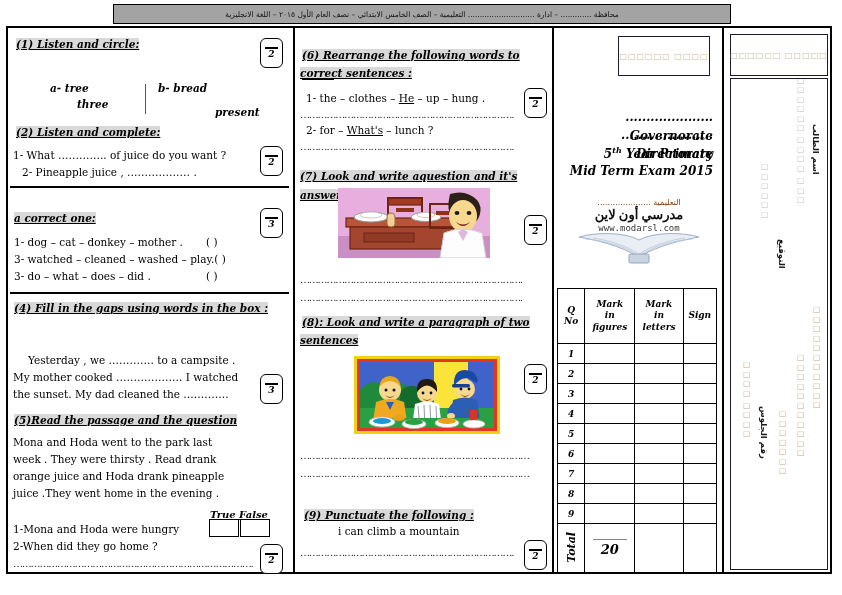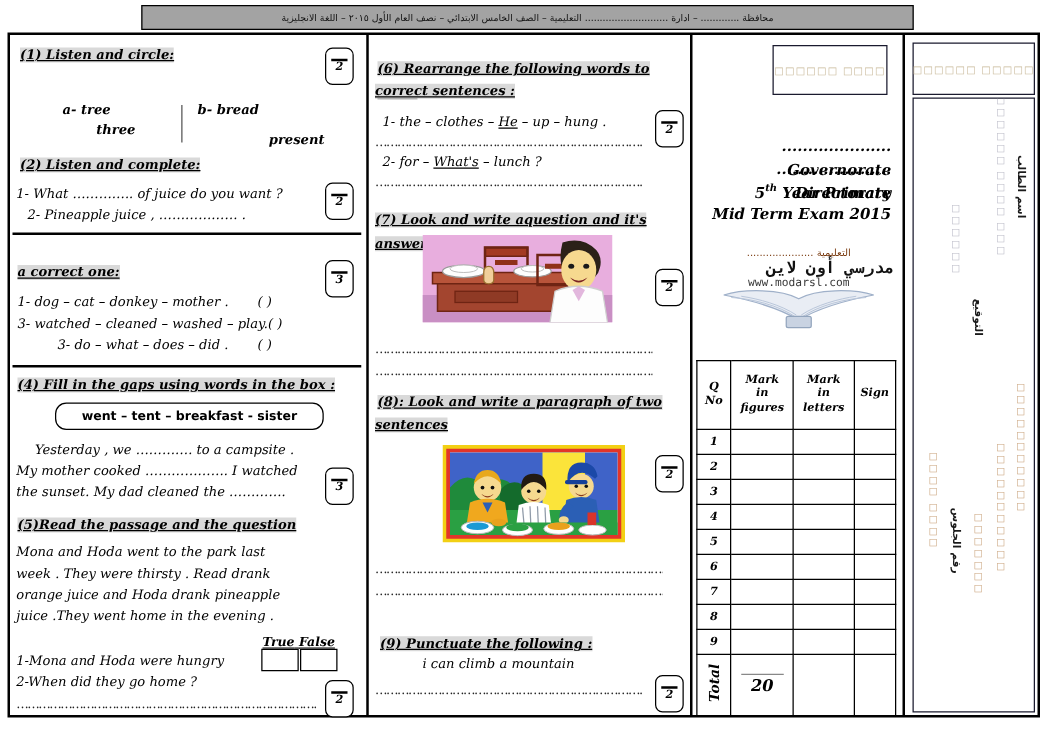--- a/index.html
+++ b/index.html
@@ -31,21 +31,21 @@
   
   .q-head{
     font-family:"DejaVu Serif",serif;
     font-style:italic;font-weight:bold;font-size:10.5px;
     color:#000;background:#d9d9d9;
     text-decoration:underline;display:inline;
     line-height:1.5;
   }
   .body-txt{
     font-family:"DejaVu Serif",serif;
-    font-style:italic;font-size:10.5px;color:#000;line-height:1.55;
+    font-size:10.5px;color:#000;line-height:1.55;
   }
   .u{text-decoration:underline;}
   
   .mark{
     position:absolute;width:23px;height:30px;
     border:1.6px solid #000;border-radius:6px;background:#fff;
     display:flex;flex-direction:column;align-items:center;justify-content:center;
     box-sizing:border-box;
   }
   .mark .bar{width:13px;height:2px;background:#000;margin-bottom:1px;}
@@ -86,21 +86,21 @@
     font-family:"DejaVu Sans",sans-serif;font-size:8px;
     letter-spacing:1px;white-space:nowrap;
   }
   .exam-line{
     font-family:"DejaVu Serif",serif;font-style:italic;font-weight:bold;
     font-size:12px;color:#000;text-align:right;line-height:1.55;
   }
   
   #watermark{position:absolute;left:8px;top:168px;width:152px;text-align:center;}
   #wm-ar{font-family:"DejaVu Sans",sans-serif;font-size:8px;color:#7a3b10;direction:rtl;}
-  #wm-logo{font-family:Liberation Mono, monospace;font-size:13px;font-weight:bold;color:#111;letter-spacing:-1px;text-align:right;}
+  #wm-logo{font-family:Liberation Serif, serif;font-size:13px;font-weight:bold;color:#111;letter-spacing:-1px;}
   #wm-url{font-family:"DejaVu Sans Mono",monospace;font-size:9px;color:#3a3a3a;}
   #wm-book{margin-top:-2px;}
   
   #marks-table{
     position:absolute;left:2px;top:258px;width:160px;border-collapse:collapse;
   }
   #marks-table td,#marks-table th{
     border:1.4px solid #000;
     font-family:"DejaVu Serif",serif;font-style:italic;font-weight:bold;
     font-size:9px;text-align:center;vertical-align:middle;padding:0;
@@ -183,33 +183,30 @@
       <div class="den">2</div>
     </div>
     <div class="sep-left" style="top:156px;"></div>
 
     <div style="position:absolute;left:4px;top:178px;">
       <span class="q-head">a correct one:</span>
     </div>
     <div class="body-txt" style="position:absolute;left:4px;top:204px;">1- dog – cat – donkey – mother .</div>
     <div class="body-txt" style="position:absolute;left:196px;top:204px;">(          )</div>
     <div class="body-txt" style="position:absolute;left:4px;top:221px;">3- watched – cleaned – washed – play.(          )</div>
-    <div class="body-txt" style="position:absolute;left:4px;top:238px;margin-left:32px;">3- do – what – does – did .</div>
+    <div class="body-txt" style="position:absolute;left:4px;top:238px;">3- do – what – does – did .</div>
     <div class="body-txt" style="position:absolute;left:196px;top:238px;">(          )</div>
     <div class="mark" style="left:250px;top:178px;">
       <div class="bar"></div>
       <div class="den">3</div>
     </div>
     <div class="sep-left" style="top:262px;"></div>
 
     <div style="position:absolute;left:4px;top:268px;">
       <span class="q-head">(4) Fill in the gaps using words in the box :</span>
-    </div>
-    <div id="word-box">
-      <span>went – tent – breakfast - sister</span>
     </div>
     <div class="body-txt" style="position:absolute;left:18px;top:322px;">Yesterday , we …………. to a campsite .</div>
     <div class="body-txt" style="position:absolute;left:3px;top:339px;">My mother cooked ………………. I watched</div>
     <div class="body-txt" style="position:absolute;left:3px;top:356px;">the sunset. My dad cleaned the ………….</div>
     <div class="mark" style="left:250px;top:344px;">
       <div class="bar"></div>
       <div class="den">3</div>
     </div>
 
     <div style="position:absolute;left:4px;top:380px;">

